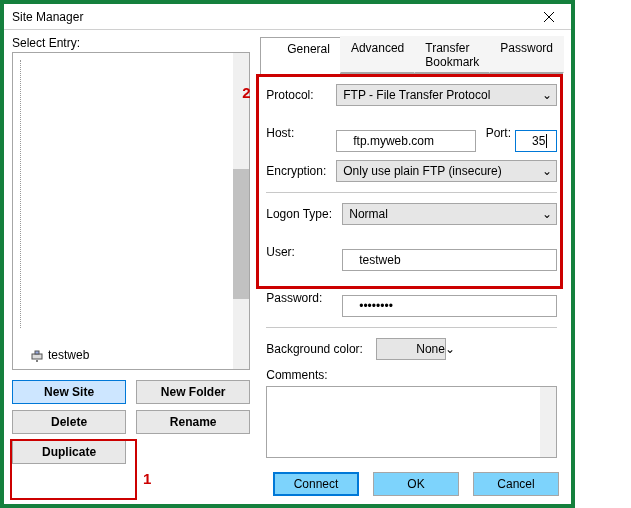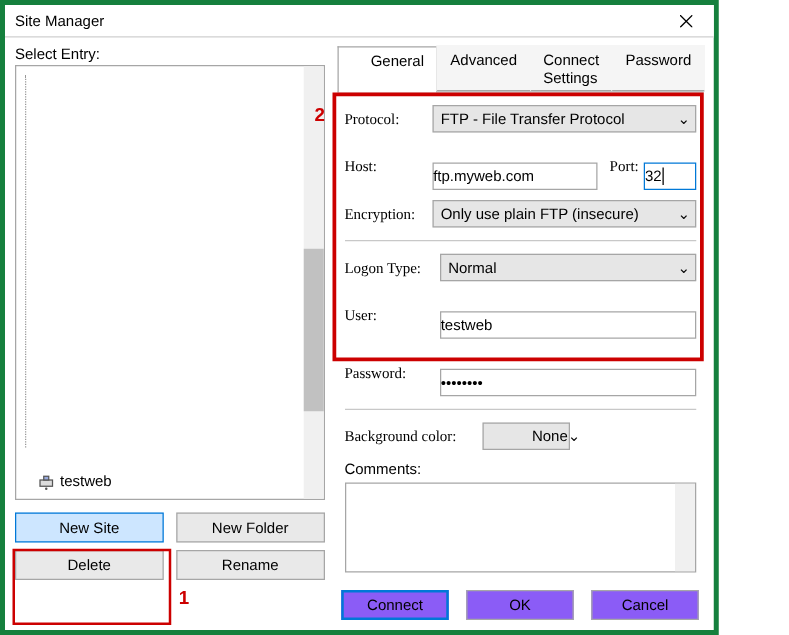--- a/index.html
+++ b/index.html
@@ -14,43 +14,43 @@
   .sel-label { margin-bottom: 2px; }
   .tree-wrap { position: relative; flex: 1; border: 1px solid #a6a6a6; background: #fff; }
   .tree-inner { position: absolute; inset: 1px 16px 1px 1px; overflow: hidden; }
   .scroll { position: absolute; right: 0; top: 0; bottom: 0; width: 16px; background: #f0f0f0; display: flex; flex-direction: column; }
   .scroll .thumb { width: 16px; background: #c1c1c1; margin-left: 0; }
   .tree-lines { position: absolute; left: 6px; top: 6px; bottom: 40px; width: 12px; border-left: 1px dotted #999; }
   .tree-item { position: absolute; bottom: 6px; left: 16px; display: flex; align-items: center; gap: 4px; }
   .server-icon svg { width: 14px; height: 14px; display: block; }
   .hl-tree { position: absolute; border: 2px solid #cc0000; }
   .btn-grid { display: grid; grid-template-columns: 1fr 1fr; gap: 6px 10px; margin-top: 10px; }
-  .btn { height: 24px; border: 1px solid #a6a6a6; background: #e9e9e9; display: flex; align-items: center; justify-content: center; }
+  .btn { height: 24px; border: 1px solid #a6a6a6; background: #e9e9e9; display: flex; align-items: center; justify-content: center; font-weight: bold; }
   .btn.sel { border: 1px solid #0078d7; background: #cde6ff; }
   .ann { color: #cc0000; font-weight: bold; font-size: 15px; }
   .ann1 { position: absolute; }
   .right { flex: 1; display: flex; flex-direction: column; position: relative; }
   .tabs { display: flex; border-bottom: 1px solid #a6a6a6; }
   .tab { padding: 4px 10px 3px 10px; border: 1px solid #a6a6a6; border-bottom: none; background: #fff; margin-right: -1px; position: relative; top: 1px; }
   .tab.active { background: #fff; padding-left: 26px; }
   .tab:not(.active) { background: #f5f5f5; border-color: transparent; top: 0; border-bottom: 1px solid #a6a6a6; }
   .pane { flex: 1; border: none; padding: 10px 6px 6px 6px; position: relative; }
   .row { display: flex; align-items: center; margin-bottom: 8px; }
-  .row label { width: 70px; font-family: Liberation Serif, serif; }
+  .row label { width: 70px; }
   .dd { flex: 1; height: 22px; border: 1px solid #a6a6a6; background: #e6e6e6; display: flex; align-items: center; justify-content: space-between; padding-left: 6px; }
   .dd .chev { width: 18px; text-align: center; }
-  .inp { height: 22px; border: 1px solid #a6a6a6; background: #fff; padding-left: 0; display: flex; align-items: center; margin-top: 16px; }
+  .inp { height: 22px; border: 1px solid #a6a6a6; background: #fff; padding-left: 16px; display: flex; align-items: center; margin-top: 16px; }
   .inp.focus { border: 1px solid #0078d7; }
   .sep { border: none; border-top: 1px solid #c8c8c8; margin: 10px 0; }
   .bgcolor .dd { width: 70px; flex: none; padding-left: 39px; }
   .comments-box { height: 72px; border: 1px solid #a6a6a6; background: #fff; position: relative; }
   .comments-box .scroll { position: absolute; right: 0; top: 0; bottom: 0; }
   .hl-form { position: absolute; border: 3px solid #cc0000; }
   .footer { height: 46px; border-top: none; display: flex; align-items: center; justify-content: flex-end; gap: 14px; padding-right: 12px; }
-  .fbtn { width: 86px; height: 24px; border: 1px solid #a6a6a6; background: #8b5cf6; display: flex; align-items: center; justify-content: center; }
+  .fbtn { width: 86px; height: 24px; border: 1px solid #a6a6a6; background: #7dd3fc; display: flex; align-items: center; justify-content: center; }
   .fbtn.primary { border: 2px solid #0078d7; }
   .ann2-wrap { position: absolute; }
 </style>
 </head>
 <body>
 
 <div class="window">
   <div class="titlebar">
     <span>Site Manager</span>
     <div class="close-btn">
@@ -85,28 +85,29 @@
       </div>
 
       <div class="hl-tree" style="left:-2px; bottom:-36px; width:127px; height:61px;"></div>
       <span class="ann ann1" style="bottom:-23px; left:131px;">1</span>
 
       <div class="btn-grid">
         <div class="btn sel">New Site</div>
         <div class="btn">New Folder</div>
         <div class="btn">Delete</div>
         <div class="btn">Rename</div>
+        <div class="btn">Duplicate</div>
       </div>
     </div>
 
     <div class="right">
       <div class="tabs">
         <div class="tab active">General</div>
         <div class="tab">Advanced</div>
-        <div class="tab">Connect Settings</div>
+        <div class="tab">Transfer Bookmark</div>
         <div class="tab">Password</div>
       </div>
       <div class="pane">
 
         <span class="ann ann2-wrap" style="left:-18px; top:10px;">2</span>
         <div class="hl-form" style="left:-4px; top:0px; right:0px; height:215px;"></div>
 
         <div class="row">
           <label>Protocol:</label>
           <div class="dd">
@@ -114,21 +115,21 @@
             <span class="chev">⌄</span>
           </div>
         </div>
         <div class="row">
           <label>Host:</label>
           <div class="inp" style="flex:1">
             <span>ftp.myweb.com</span>
           </div>
           <label style="width:auto; margin:0 4px 0 10px">Port:</label>
           <div class="inp focus" style="width:42px">
-            <span>32</span>
+            <span>35</span>
               <span style="border-left:1px solid #000;height:14px;margin-left:1px"></span>
           </div>
         </div>
         <div class="row">
           <label>Encryption:</label>
           <div class="dd">
             <span>Only use plain FTP (insecure)</span>
             <span class="chev">⌄</span>
           </div>
         </div>

